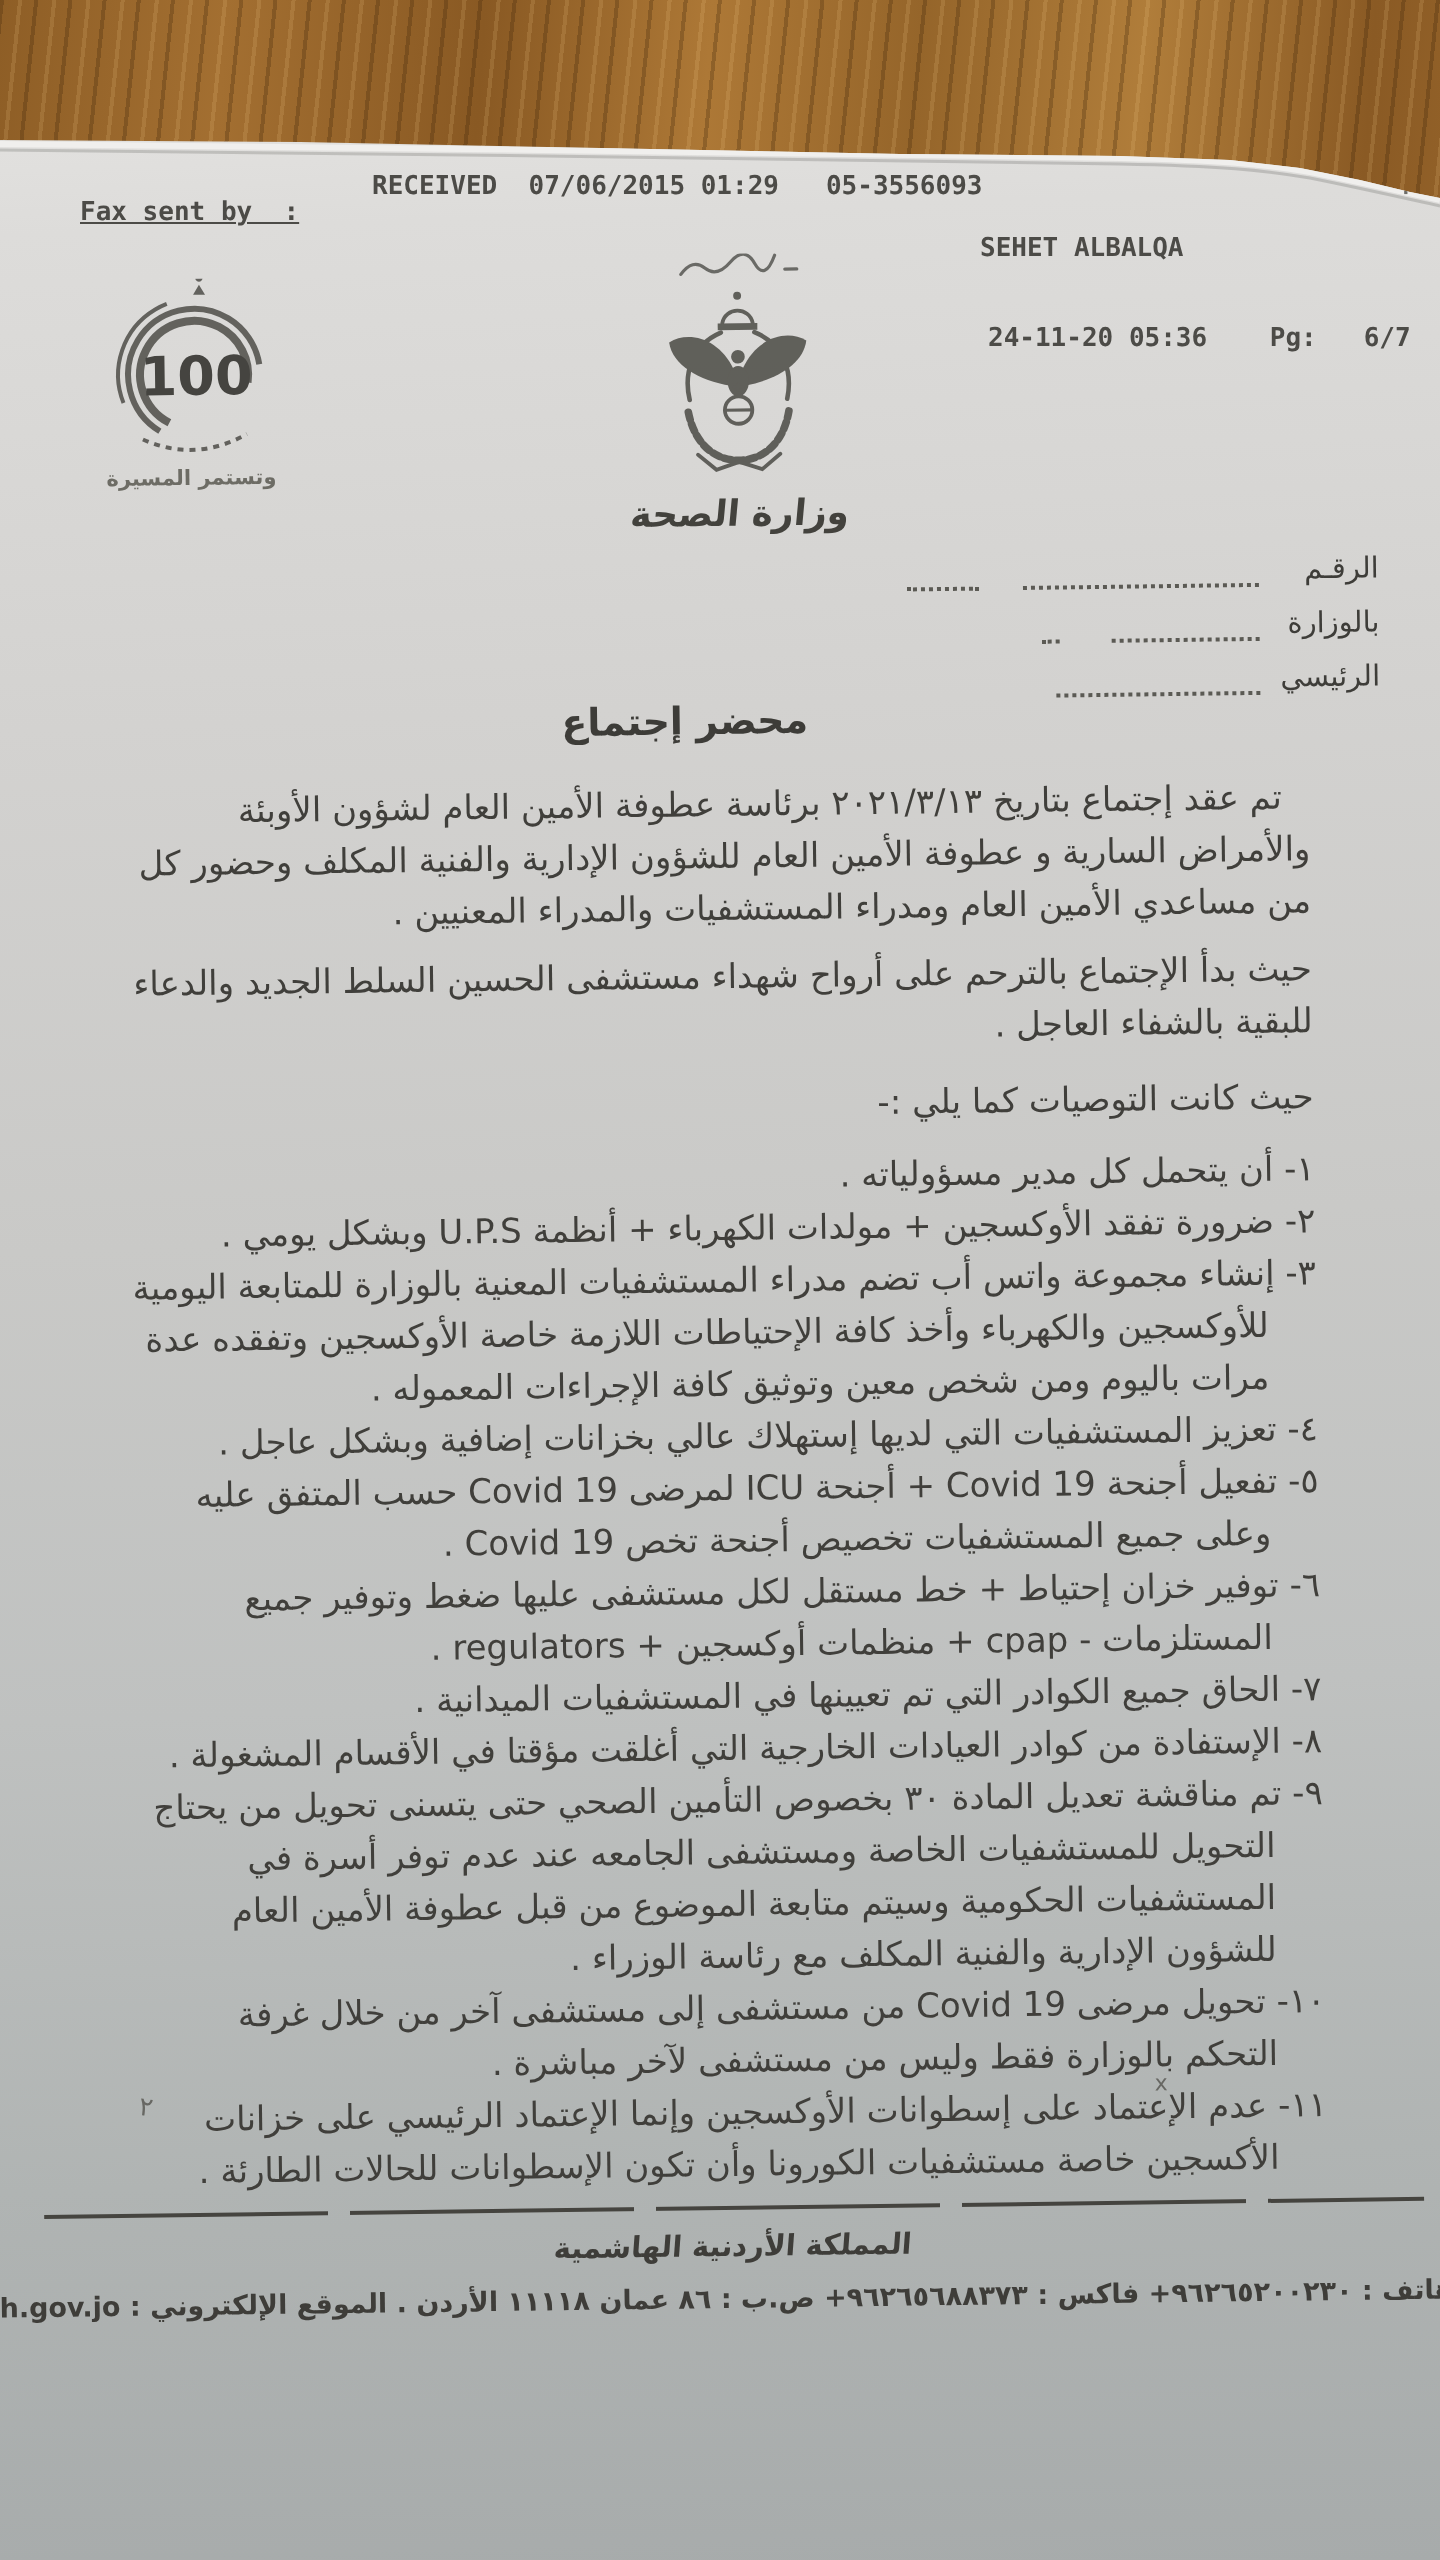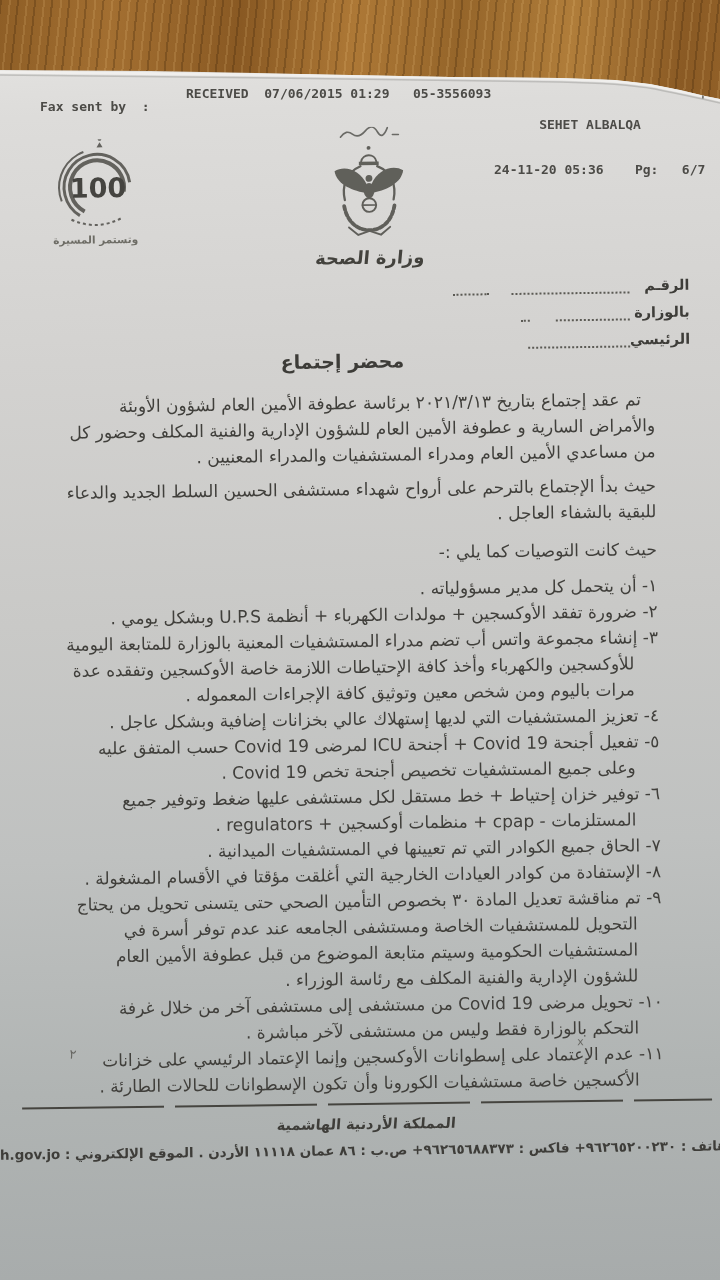--- a/index.html
+++ b/index.html
@@ -20,24 +20,24 @@
     clip-path:polygon(0 70px,150px 71px,300px 74px,450px 77px,560px 78px,
       615px 80px,650px 84px,680px 90px,705px 96px,720px 99px,720px 1280px,0 1280px);
     background:linear-gradient(178deg,#e8e7e5 0%,#dddcda 9%,#d3d2d0 28%,
       #c9c9c7 48%,#bfc1c0 66%,#b0b4b3 84%,#a7abab 100%);}
   .edge-shine{position:absolute;top:0;left:0;pointer-events:none;}
 
   
   .fax-header span,.fax-header div{
     font-family:"DejaVu Sans Mono",monospace;font-weight:700;
     color:#4c4b47;font-size:13px;white-space:pre;}
-  .fx-sent{position:absolute;left:40px;top:99px;}
+  .fx-sent{position:absolute;left:40px;top:99px;text-decoration:underline;}
   .fx-received{position:absolute;left:186px;top:86px;}
   .fx-right{position:absolute;left:490px;top:87px;width:200px;}
-  .fx-right .l1{text-align:center;}
+  .fx-right .l1{}
   .fx-right .l2{text-align:left;padding-left:4px;}
   .stray{position:absolute;color:#55544f;font-size:12px;opacity:.8;}
   .stray.a{left:699px;top:92px;}
   .stray.b{left:64px;top:1043px;font-size:13px;transform:rotate(8deg);}
   .stray.c{left:572px;top:1038px;font-size:11px;}
 
   
   .doc{position:absolute;inset:0;transform:rotate(-0.75deg);color:#3f3e3a;}
 
   
@@ -46,21 +46,21 @@
     direction:rtl;margin-top:-2px;}
 
   
   .crest-block{position:absolute;left:300px;top:126px;width:150px;text-align:center;}
   .ministry{font-size:18px;font-weight:700;color:#43423d;direction:rtl;
     transform:skewX(-6deg);letter-spacing:-1px;margin-top:2px;}
 
   
   .fields{position:absolute;right:26px;top:270px;direction:rtl;}
   .frow{display:flex;align-items:flex-end;height:27px;}
-  .flabel{font-size:14.5px;font-weight:700;color:#3e3d39;width:52px;}
+  .flabel{font-size:14.5px;font-weight:400;color:#3e3d39;width:52px;}
   .dots{border-bottom:2px dotted #5b5a54;height:13px;margin-right:8px;}
   .dots.d1{width:118px}.dots.d2{width:36px;margin-right:22px}
   .dots.d3{width:74px}.dots.d4{width:9px;margin-right:26px}
   .dots.d5{width:102px}
 
   
   .title{position:absolute;top:350px;left:0;width:720px;margin:0;
     text-align:center;font-size:19px;font-weight:700;color:#3d3c38;
     transform:translateX(-14px);}
   .body-text{position:absolute;top:390px;right:62px;width:592px;

